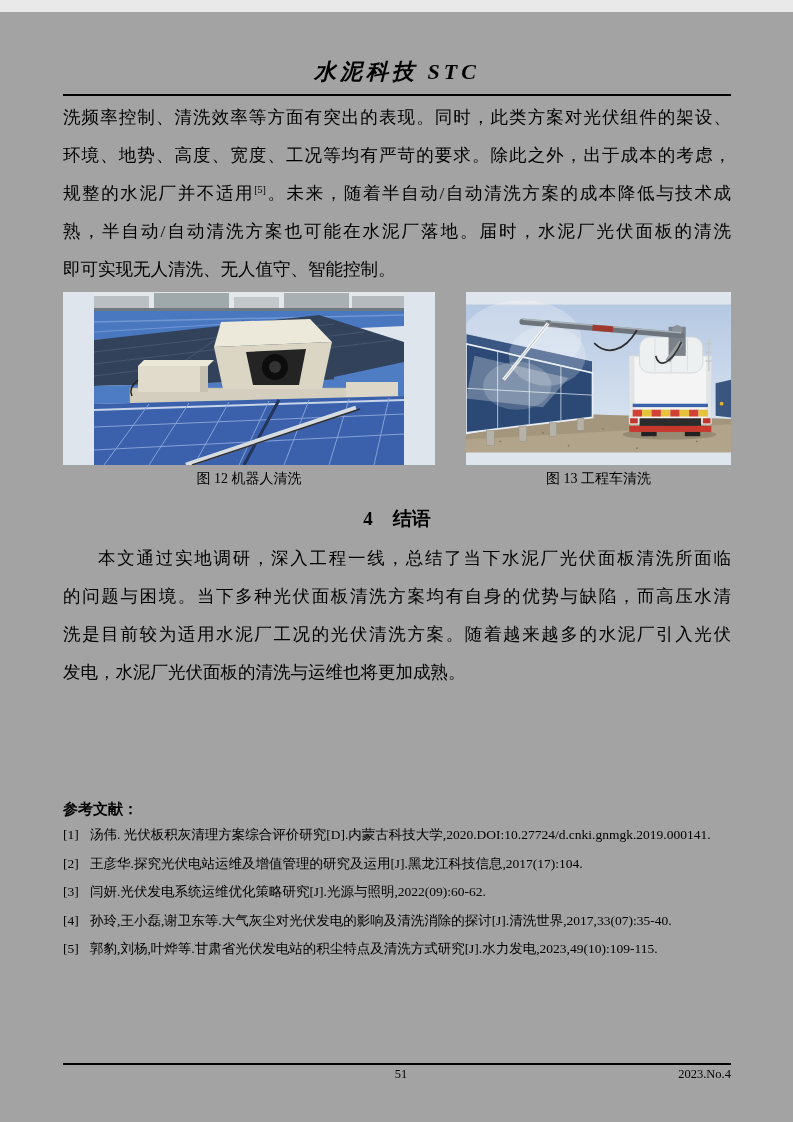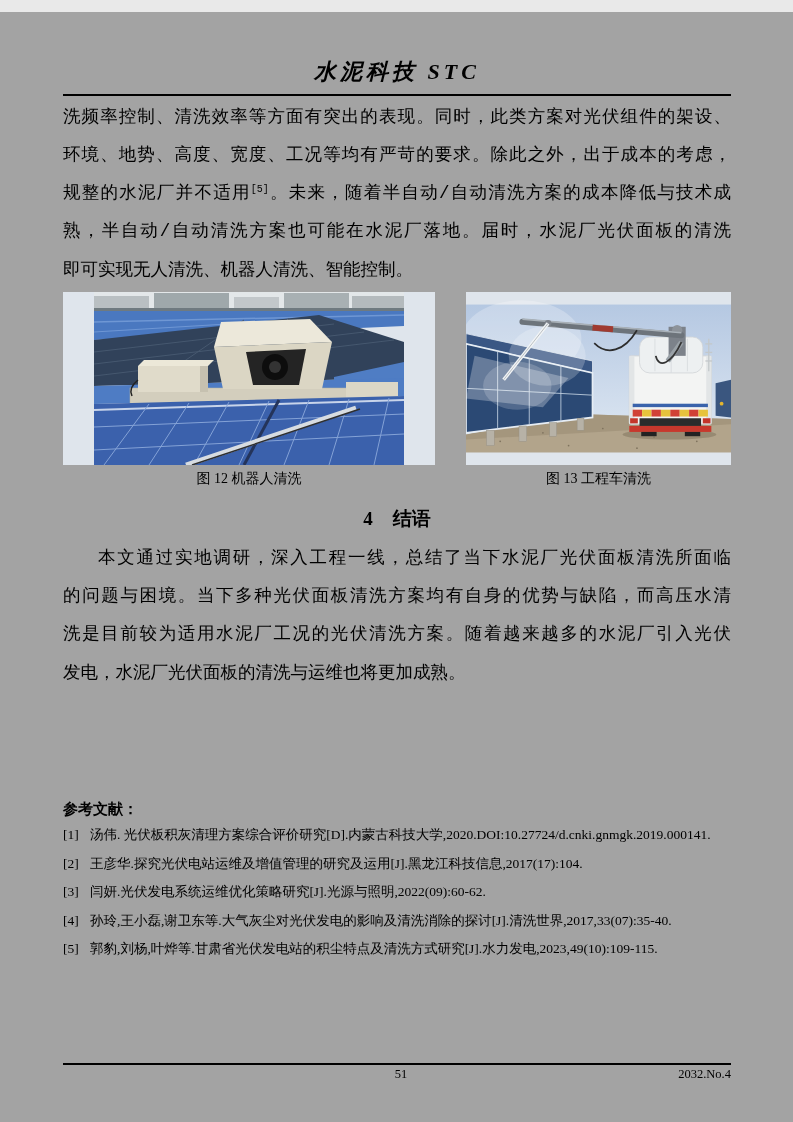--- a/index.html
+++ b/index.html
@@ -3,21 +3,21 @@
 <meta charset="utf-8">
 <style>
   html,body{margin:0;padding:0;background:#e9e9e9;}
   .page{position:relative;width:793px;height:1122px;background:#a3a3a3;margin:12px auto;
         font-family:"Liberation Serif","DejaVu Serif",serif;color:#000;overflow:hidden;}
   .content{position:absolute;left:63px;top:0;width:668px;}
   .journal-title{margin-top:46px;text-align:center;font-size:22px;font-weight:bold;
         font-style:italic;letter-spacing:4px;line-height:28px;}
   .top-rule{margin-top:8px;border-top:2px solid #000;}
   .bline{margin:0;font-size:17.5px;line-height:38px;}
-  .jfull{text-align:justify;text-align-last:justify;font-family:Liberation Mono, monospace;}
+  .jfull{text-align:justify;text-align-last:justify;}
   .first-bline{margin-top:2px;}
   sup.supref{font-size:10px;line-height:0;vertical-align:6px;letter-spacing:0;}
   .figures{display:flex;margin-top:4px;}
   .figures figure{margin:0;width:372px;}
   .figures figure + figure{margin-left:31px;width:265px;}
   .figures svg{display:block;width:100%;height:173px;background:#dfe5ec;}
   .figures figcaption{text-align:center;font-size:14px;margin-top:5px;line-height:18px;}
   .sec{margin:17px 0 0 0;font-size:19px;line-height:27px;font-weight:bold;text-align:center;}
   .secnum{display:inline-block;margin-right:20px;font-family:"Liberation Serif",serif;}
   .sectitle{font-family:"Liberation Sans","DejaVu Sans",sans-serif;}
@@ -39,21 +39,21 @@
 <div class="page">
   <div class="content">
 
     <div class="journal-title">水泥科技 STC</div>
     <div class="top-rule"></div>
 
     <p class="bline jfull first-bline">洗频率控制、清洗效率等方面有突出的表现。同时，此类方案对光伏组件的架设、</p>
     <p class="bline jfull">环境、地势、高度、宽度、工况等均有严苛的要求。除此之外，出于成本的考虑，</p>
     <p class="bline jfull"><span>规整的水泥厂并不适用</span><sup class="supref">[5]</sup><span>。未来，随着半自动/自动清洗方案的成本降低与技术成</span></p>
     <p class="bline jfull">熟，半自动/自动清洗方案也可能在水泥厂落地。届时，水泥厂光伏面板的清洗</p>
-    <p class="bline">即可实现无人清洗、机器人清洗、智能控制。</p>
+    <p class="bline">即可实现无人清洗、无人值守、智能控制。</p>
 
     <div class="figures">
       <figure>
         <svg viewBox="0 0 310 173" xmlns="http://www.w3.org/2000/svg">
           <g>
             <rect x="0" y="0" width="310" height="18" fill="#e3e7e9"></rect>
             <rect x="0" y="4" width="55" height="12" fill="#b9bfc2"></rect>
             <rect x="60" y="1" width="75" height="15" fill="#9fa8ab"></rect>
             <rect x="140" y="5" width="45" height="11" fill="#c2c7ca"></rect>
             <rect x="190" y="1" width="65" height="15" fill="#a8b0b3"></rect>
@@ -217,16 +217,16 @@
       <div class="refitem"><span class="reflabel">[4]</span><span>孙玲,王小磊,谢卫东等.大气灰尘对光伏发电的影响及清洗消除的探讨[J].清洗世界,2017,33(07):35-40.</span></div>
       <div class="refitem"><span class="reflabel">[5]</span><span>郭豹,刘杨,叶烨等.甘肃省光伏发电站的积尘特点及清洗方式研究[J].水力发电,2023,49(10):109-115.</span></div>
     </div>
 
   </div>
 
   <div class="footer">
     <div class="footer-rule"></div>
     <div class="footer-row">
       <span class="pagenum">51</span>
-      <span class="issue">2032.No.4</span>
+      <span class="issue">2023.No.4</span>
     </div>
   </div>
 </div>
 
 </body></html>

